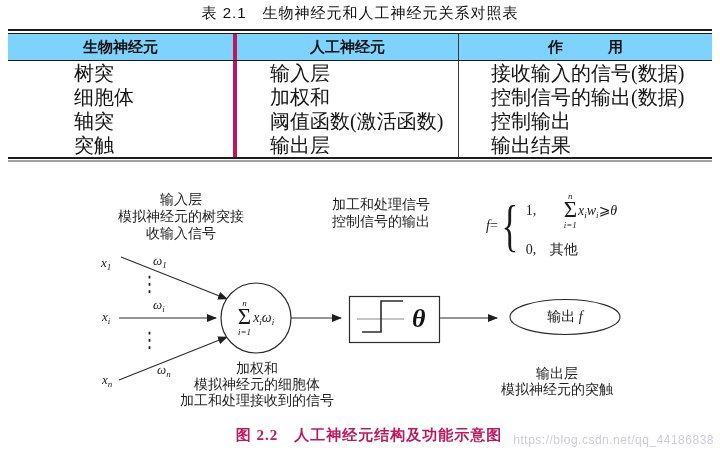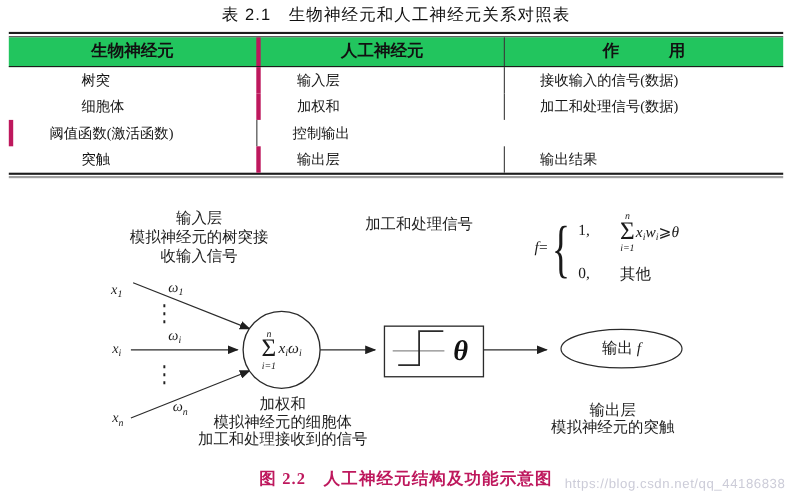--- a/index.html
+++ b/index.html
@@ -12,29 +12,29 @@
     position:absolute;top:4px;left:0;width:720px;text-align:center;
     font-family:"Liberation Sans","DejaVu Sans",sans-serif;
     font-weight:normal;font-size:15px;letter-spacing:1px;color:#111;
   }
   .tbl{position:absolute;left:8px;top:29px;width:704px;}
   .rule-d2{height:2px;background:#1c1c1c;}
   .rule-w2{height:2px;background:#ffffff;}
   .rule-w1{height:1px;background:#ffffff;}
   .rule-d1{height:1px;background:#1c1c1c;}
   .rule-g2{height:2px;background:#a0a0a0;}
-  .thead{display:flex;background:#22c55e;border-bottom:1px solid #1c1c1c;}
+  .thead{display:flex;background:#7dd3fc;border-bottom:1px solid #1c1c1c;}
   .th{
     height:26px;line-height:26px;text-align:center;
     font-family:"Liberation Sans","DejaVu Sans",sans-serif;font-weight:bold;
     font-size:15px;color:#111;box-sizing:border-box;
   }
   .trow{display:flex;}
   .td{
-    height:24px;line-height:24px;font-size:13px;color:#141414;
+    height:24px;line-height:24px;font-size:20px;color:#141414;
     box-sizing:border-box;white-space:nowrap;
   }
   .c1{width:225px;}
   .c2{width:225px;border-left:4px solid #be185d;}
   .c3{width:254px;border-left:1px solid #3a3a3a;}
   .td.c1{padding-left:66px;}
   .td.c2{padding-left:33px;}
   .td.c3{padding-left:32px;}
 
   .diagram{position:absolute;left:0;top:180px;width:720px;height:245px;}
@@ -59,21 +59,21 @@
     position:absolute;left:565px;top:137px;transform:translate(-50%,-50%);
     font-size:14px;white-space:nowrap;color:#1a1a1a;
   }
   .formula{position:absolute;left:486px;top:12px;display:flex;align-items:center;white-space:nowrap;color:#1a1a1a;}
   .f-eq{font-size:14px;}
   .brace{font-size:58px;font-weight:normal;transform:scaleX(0.6);display:inline-block;line-height:54px;margin:0 0 0 -2px;}
   .cases{display:flex;flex-direction:column;gap:11px;margin-left:2px;}
   .case{display:flex;align-items:center;font-size:14px;}
   .case-val{width:24px;}
   .case-cond{margin-left:14px;display:flex;align-items:center;gap:1px;}
-  .case2-cond{margin-left:14px;font-size:14px;}
+  .case2-cond{font-size:14px;}
   .caption{
     position:absolute;left:0;top:426px;width:720px;text-align:center;text-indent:18px;
     font-weight:bold;font-size:15px;letter-spacing:1px;color:#be185d;
   }
   .watermark{
     position:absolute;right:6px;top:433px;font-size:12px;color:#ccccd8;
     font-family:"Liberation Sans","DejaVu Sans",sans-serif;letter-spacing:0.5px;
   }
 </style>
 </head>
@@ -93,23 +93,24 @@
       <div class="th c3">作　　　用</div>
     </div>
     <div class="trow">
       <div class="td c1">树突</div>
       <div class="td c2">输入层</div>
       <div class="td c3">接收输入的信号(数据)</div>
     </div>
     <div class="trow">
       <div class="td c1">细胞体</div>
       <div class="td c2">加权和</div>
-      <div class="td c3">加工和处理信号(数据)</div>
-    </div>
-    <div class="trow">
+      <div class="td c3">控制信号的输出(数据)</div>
+    </div>
+    <div class="trow">
+      <div class="td c1">轴突</div>
       <div class="td c2">阈值函数(激活函数)</div>
       <div class="td c3">控制输出</div>
     </div>
     <div class="trow">
       <div class="td c1">突触</div>
       <div class="td c2">输出层</div>
       <div class="td c3">输出结果</div>
     </div>
     <div class="rule-d2"></div>
     <div class="rule-w1"></div>
@@ -138,20 +139,21 @@
     </svg>
 
     <div class="note tall" style="left:111px;top:11px;width:140px;">
       <div>输入层</div>
       <div>模拟神经元的树突接</div>
       <div>收输入信号</div>
     </div>
 
     <div class="note tall" style="left:306px;top:16px;width:150px;">
       <div>加工和处理信号</div>
+      <div>控制信号的输出</div>
     </div>
 
     <div class="formula">
       <span class="f-eq"><span class="mvar">f</span><span>=</span></span>
       <span class="brace">{</span>
       <span class="cases">
         <span class="case">
           <span class="case-val">1,</span>
           <span class="case-cond">
             <span class="sum-stack">

